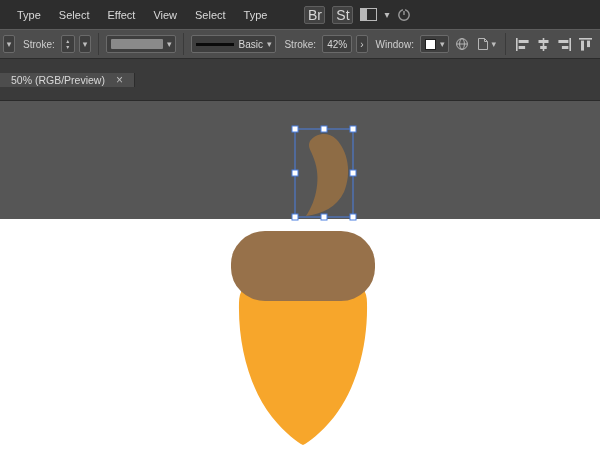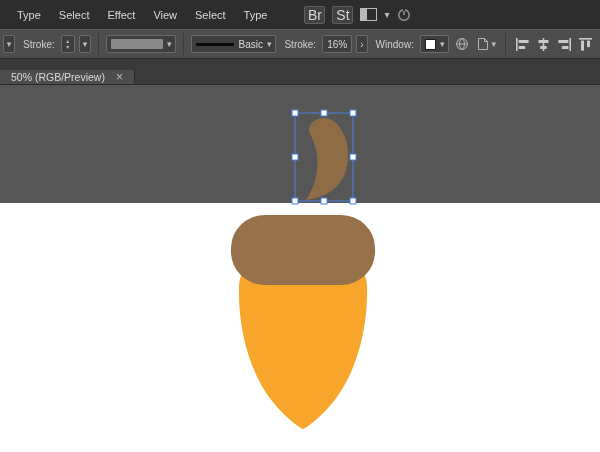--- a/index.html
+++ b/index.html
@@ -37,21 +37,21 @@
   .brush-preview { width: 52px; height: 10px; background: #8a8a8a; border-radius: 1px; }
   .line-swatch { width: 38px; height: 3px; background: #0a0a0a; }
   .more-btn { width: 16px; height: 18px; background: #3e3e3e; border: 1px solid #6a6a6a;
               color: #cfcfcf; font-size: 10px; border-radius: 2px; display: inline-flex;
               align-items: center; justify-content: center; font-family: inherit; }
   .swatch-white { width: 11px; height: 11px; background: #ffffff; border: 1px solid #1e1e1e; }
   .icon-btn { display: inline-flex; align-items: center; gap: 2px; padding: 0 2px; height: 18px; }
   .align-group { margin-left: auto; display: flex; align-items: center; gap: 6px; padding-right: 4px; }
 
   
-  .tabbar { height: 26px; background: #3a3a3a; display: flex; align-items: flex-end;
+  .tabbar { height: 42px; background: #3a3a3a; display: flex; align-items: center;
             border-bottom: 1px solid #2a2a2a; }
   .tab { background: #4d4d4d; color: #d8d8d8; font-size: 10.5px; display: flex;
          align-items: center; padding: 0 11px; gap: 11px; border-right: 1px solid #2c2c2c; }
   .tab-close { color: #bdbdbd; font-size: 12px; cursor: default; }
 
   
   .canvas { position: relative; height: 370px; background: #ffffff; }
   .canvas svg { display: block; }
   .handle { fill: #ffffff; }
 </style>
@@ -104,21 +104,21 @@
   <span class="sep"></span>
 
   <span class="dd">
     <span class="line-swatch"></span>
     <span>Basic</span>
     <span class="chev">▾</span>
   </span>
 
   <span class="label">Stroke:</span>
   <span class="dd">
-    <span>16%</span>
+    <span>42%</span>
   </span>
   <button class="more-btn">›</button>
 
   <span class="label">Window:</span>
   <span class="dd">
     <span class="swatch-white"></span>
     <span class="chev">▾</span>
   </span>
 
   <span class="icon-btn">

